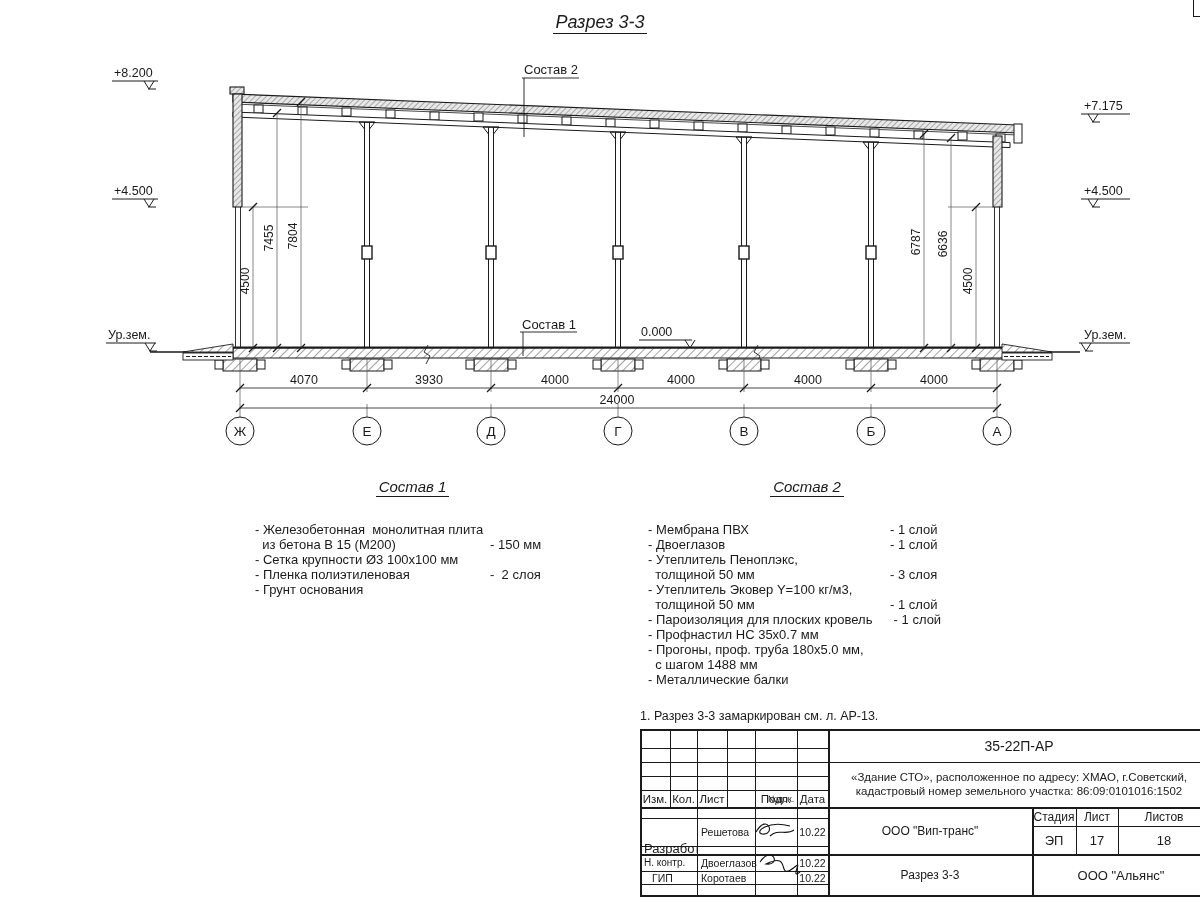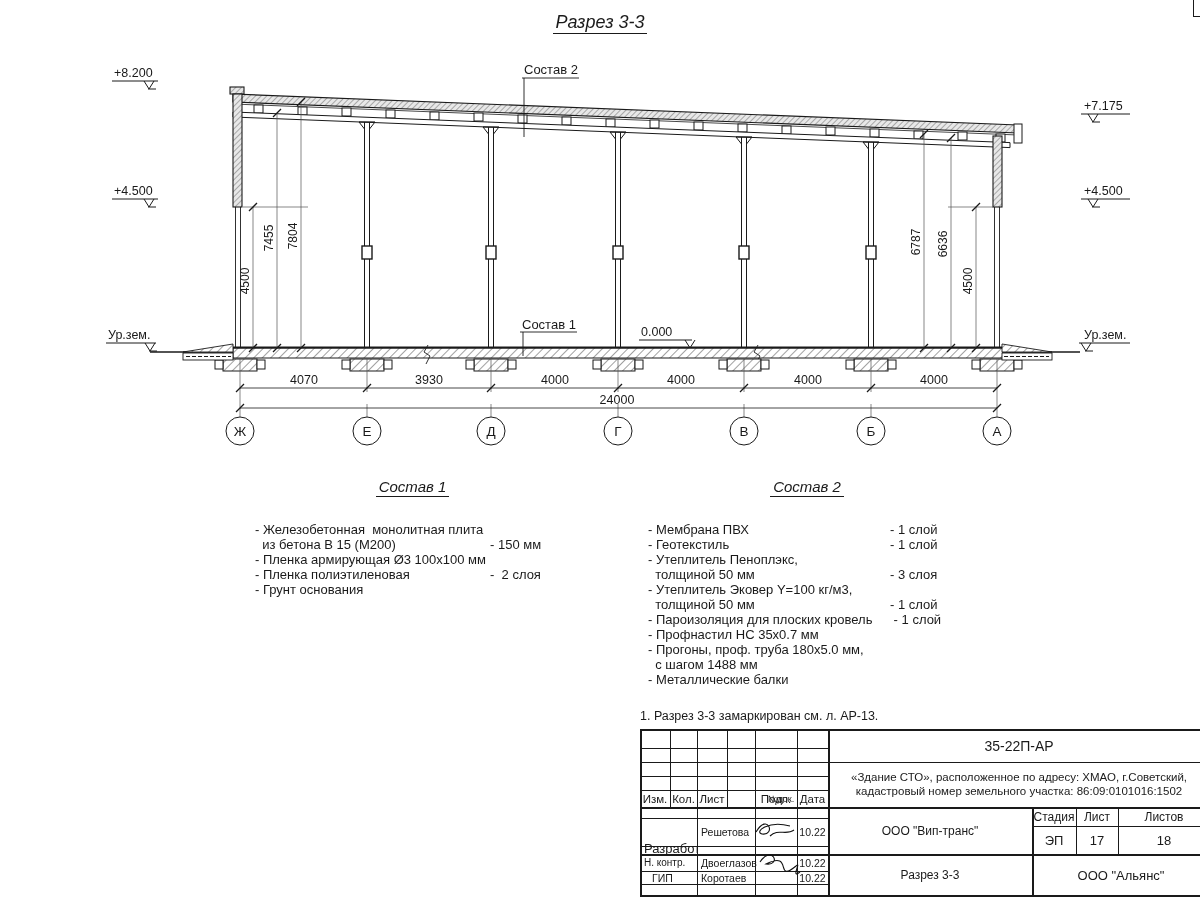--- a/index.html
+++ b/index.html
@@ -339,41 +339,41 @@
   </svg>
 
   <div class="mat-list list1">
     <div class="mat-title"><span>Состав 1</span></div>
     <div class="mi">
         <span class="nm">- Железобетонная  монолитная плита
   из бетона В 15 (М200)</span>
         <span class="vl">- 150 мм</span>
       </div>
     <div class="mi">
-        <span class="nm">- Пленка армирующая Ø3 100х100 мм</span>
+        <span class="nm">- Сетка крупности Ø3 100х100 мм</span>
         <span class="vl"></span>
       </div>
     <div class="mi">
         <span class="nm">- Пленка полиэтиленовая</span>
         <span class="vl">-  2 слоя</span>
       </div>
     <div class="mi">
         <span class="nm">- Грунт основания</span>
         <span class="vl"></span>
       </div>
   </div>
 
   <div class="mat-list list2">
     <div class="mat-title"><span>Состав 2</span></div>
     <div class="mi">
         <span class="nm">- Мембрана ПВХ</span>
         <span class="vl">- 1 слой</span>
       </div>
     <div class="mi">
-        <span class="nm">- Геотекстиль</span>
+        <span class="nm">- Двоеглазов</span>
         <span class="vl">- 1 слой</span>
       </div>
     <div class="mi">
         <span class="nm">- Утеплитель Пеноплэкс,
   толщиной 50 мм</span>
         <span class="vl">- 3 слоя</span>
       </div>
     <div class="mi">
         <span class="nm">- Утеплитель Эковер Y=100 кг/м3,
   толщиной 50 мм</span>

